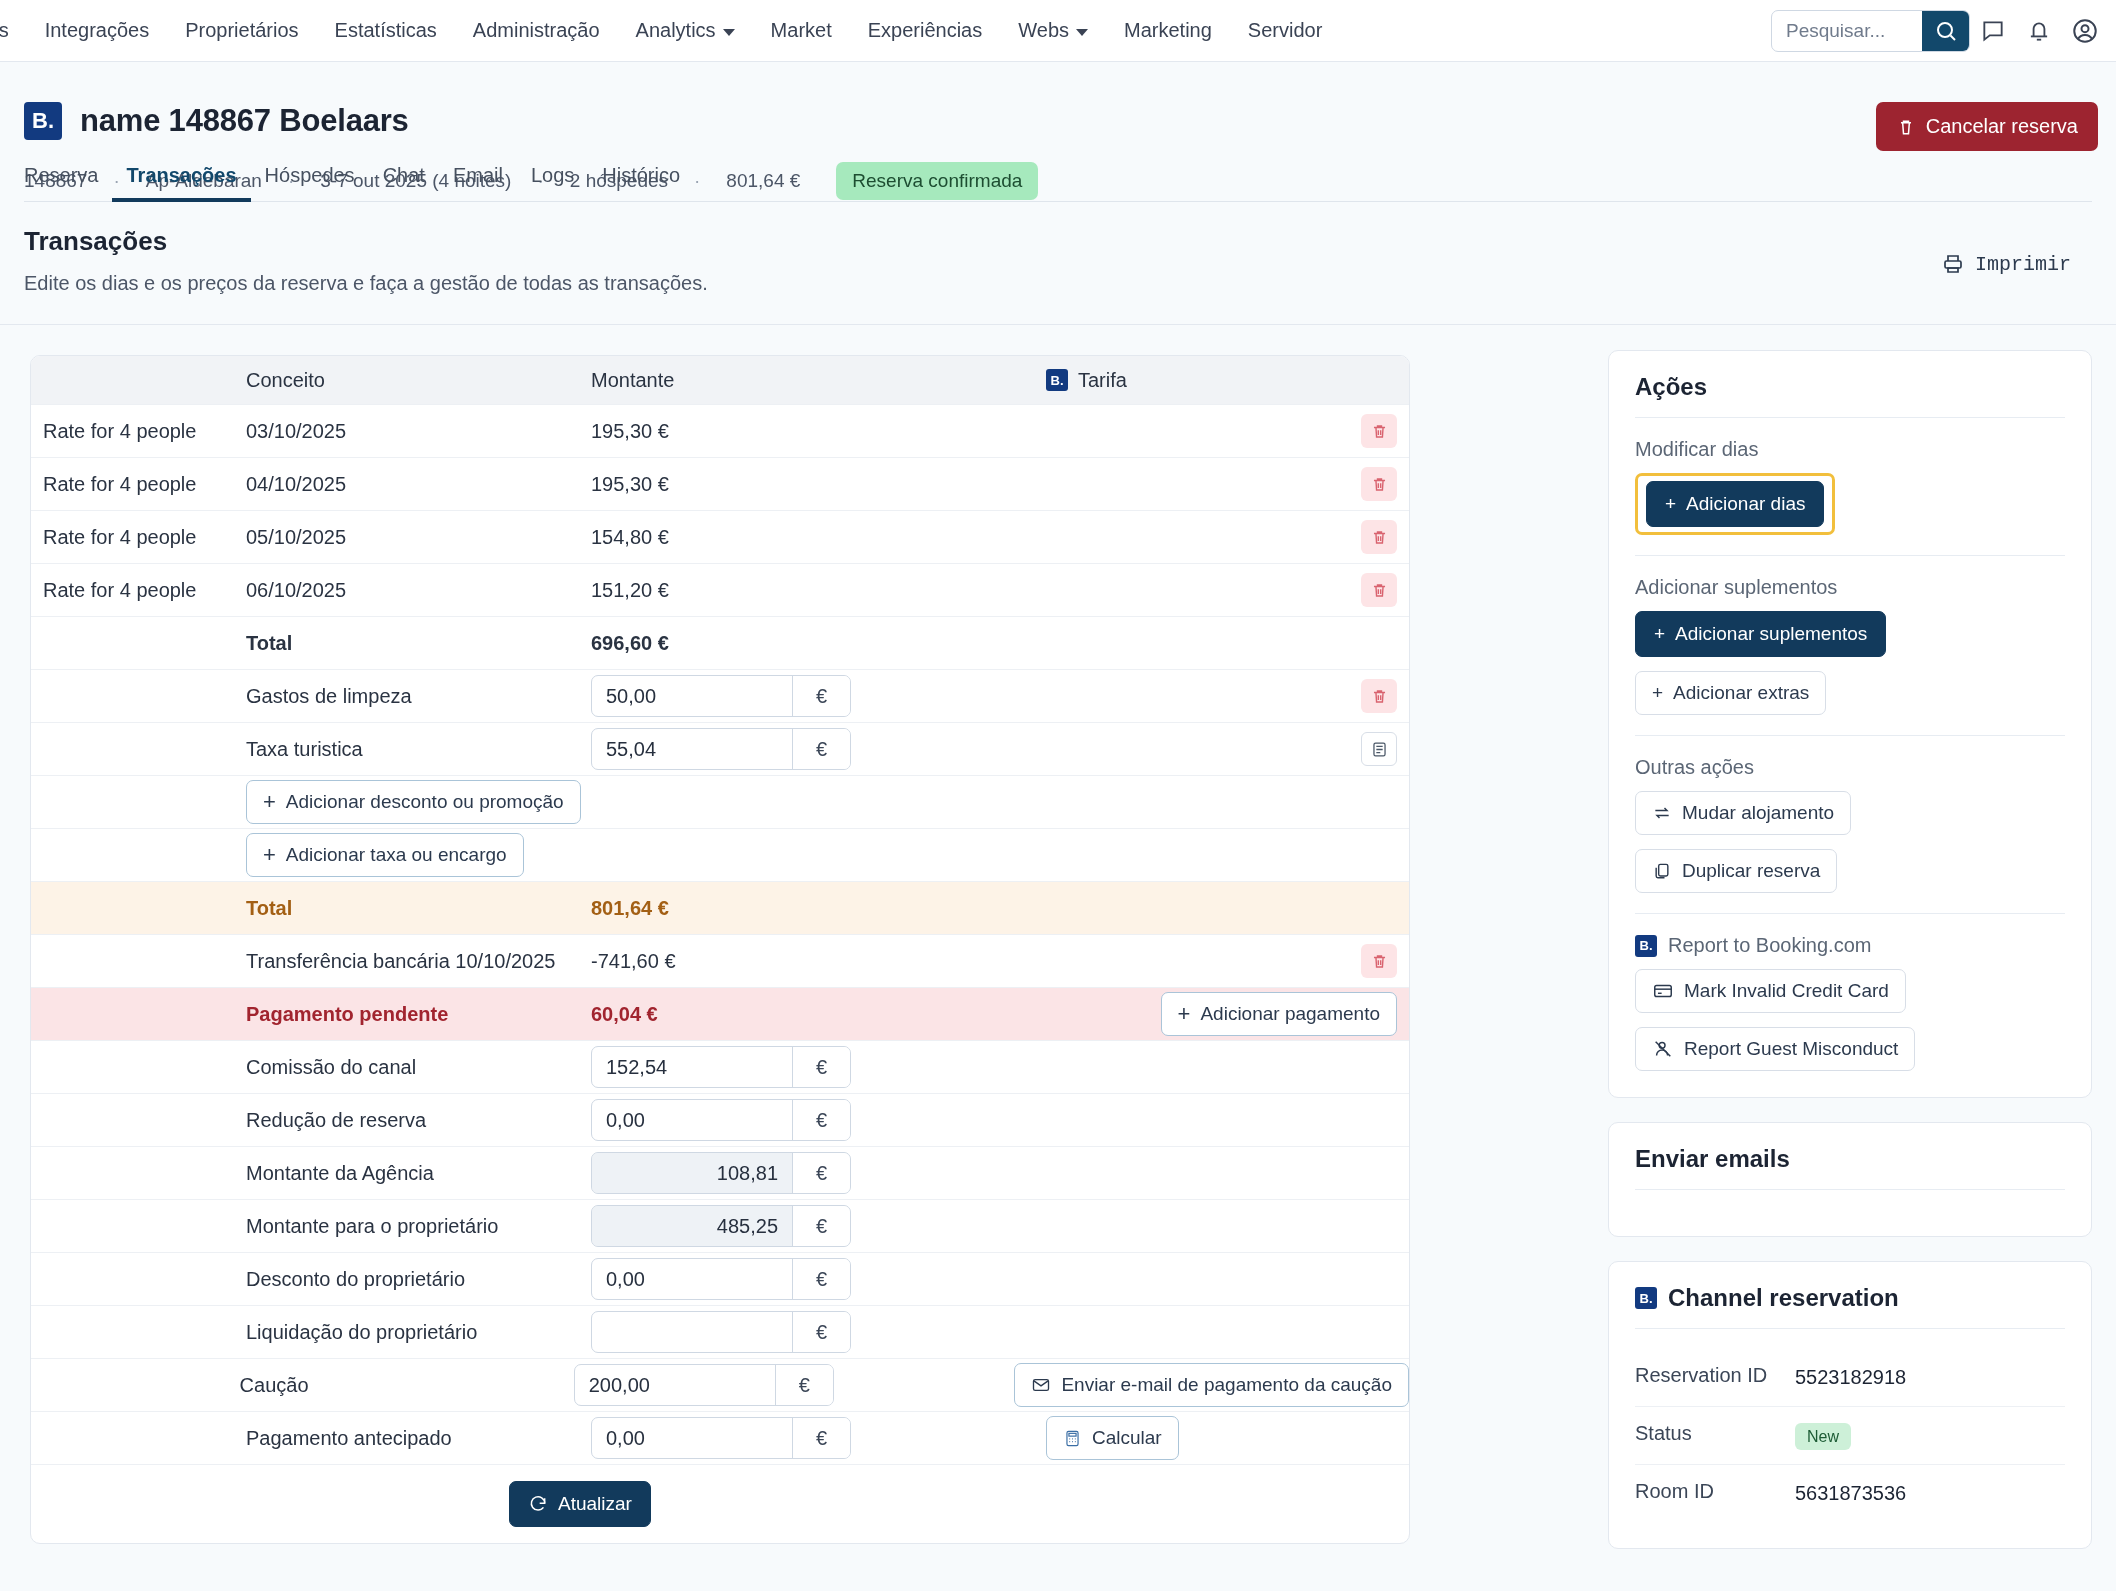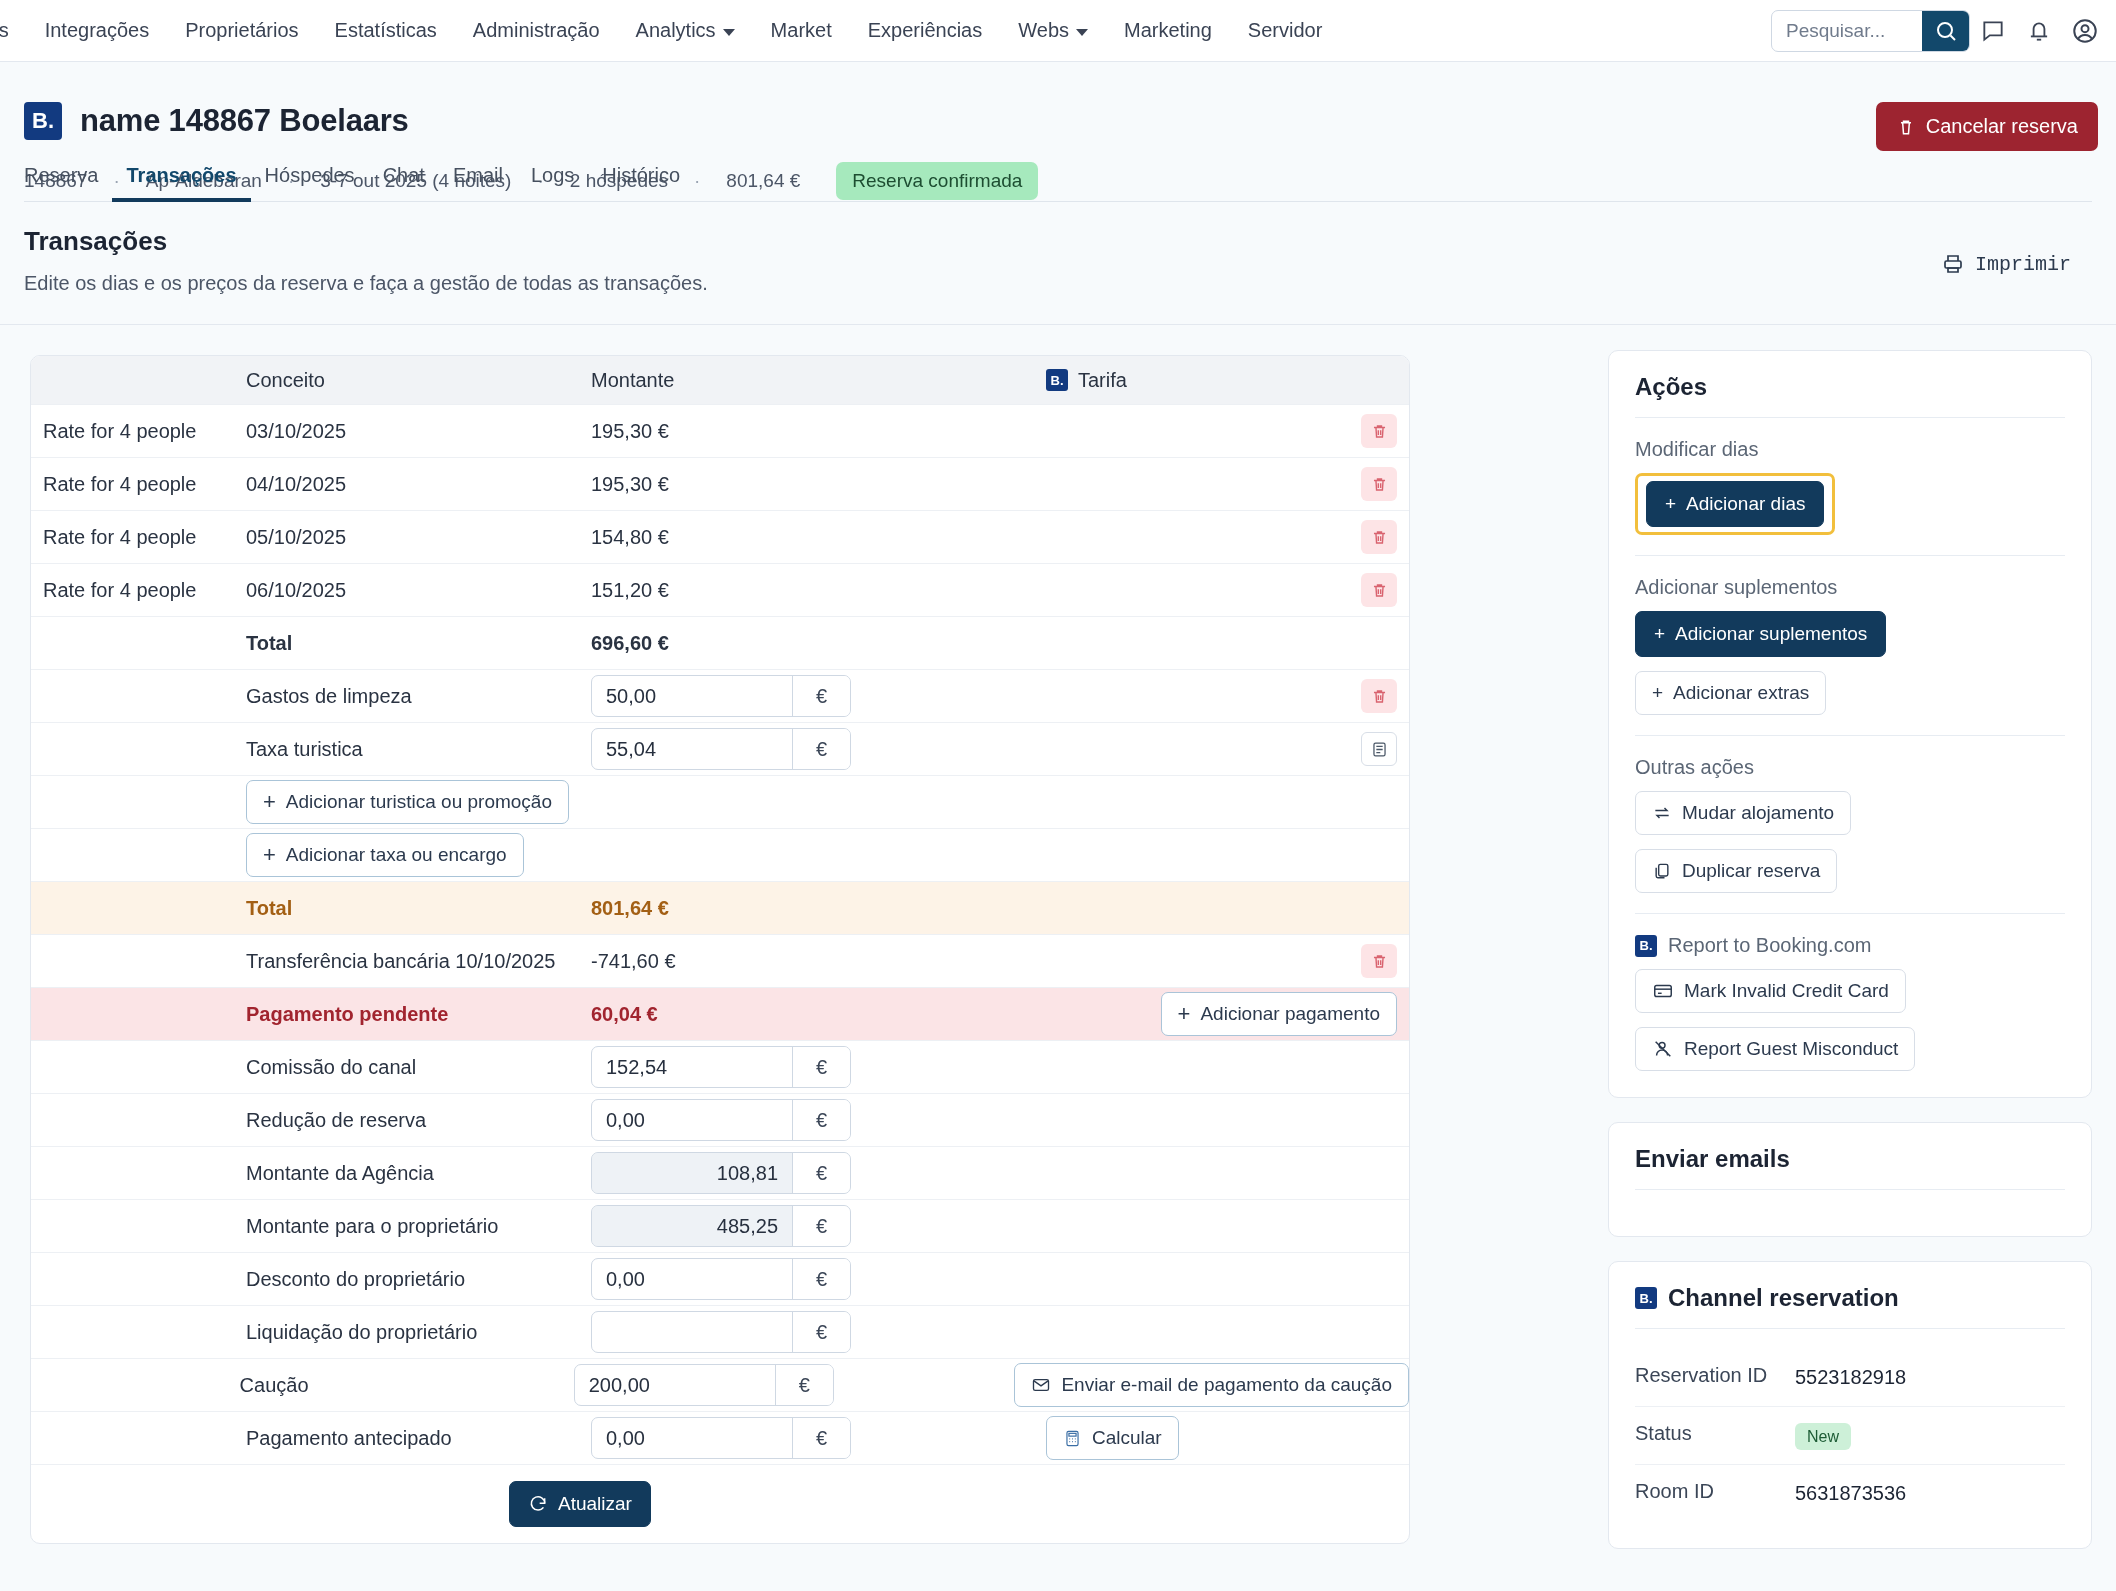--- a/index.html
+++ b/index.html
@@ -425,21 +425,21 @@
               <path d="M8 8h8M8 12h8M8 16h5"></path>
             </svg>
           </span>
         </button>
       </div>
     </div>
     <div class="trow">
       <div class="c-label"></div>
       <div style="flex: 1 1 0%;"><button class="ghost-btn">
           <span style="font-size:22px;line-height:1;">+</span>
-          <span>Adicionar turistica ou promoção</span>
+          <span>Adicionar desconto ou promoção</span>
         </button></div>
     </div>
     <div class="trow">
       <div class="c-label"></div>
       <div style="flex: 1 1 0%;"><button class="ghost-btn">
           <span style="font-size:22px;line-height:1;">+</span>
           <span>Adicionar taxa ou encargo</span>
         </button></div>
     </div>
     <div class="trow total-hl">

